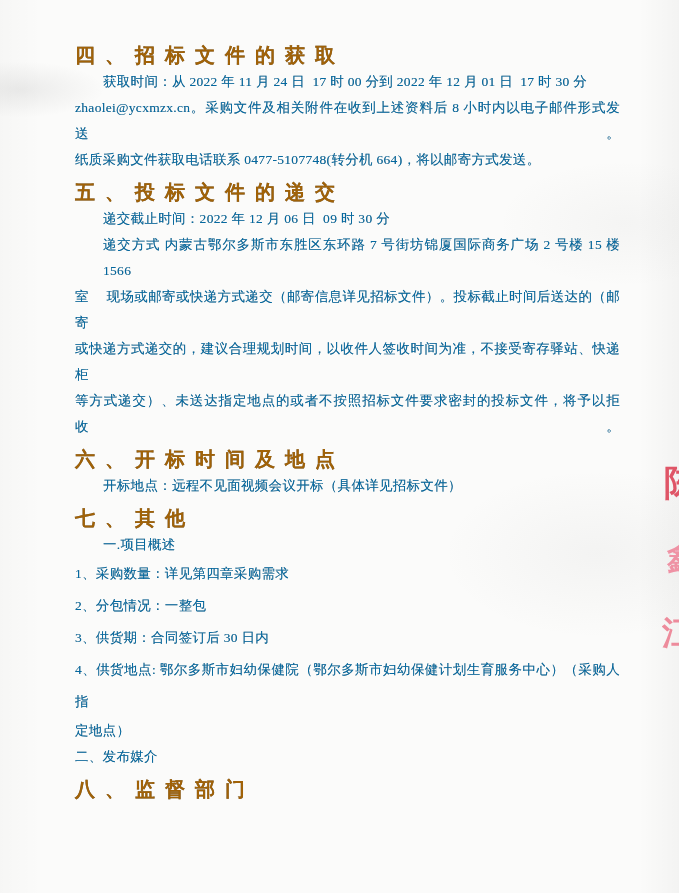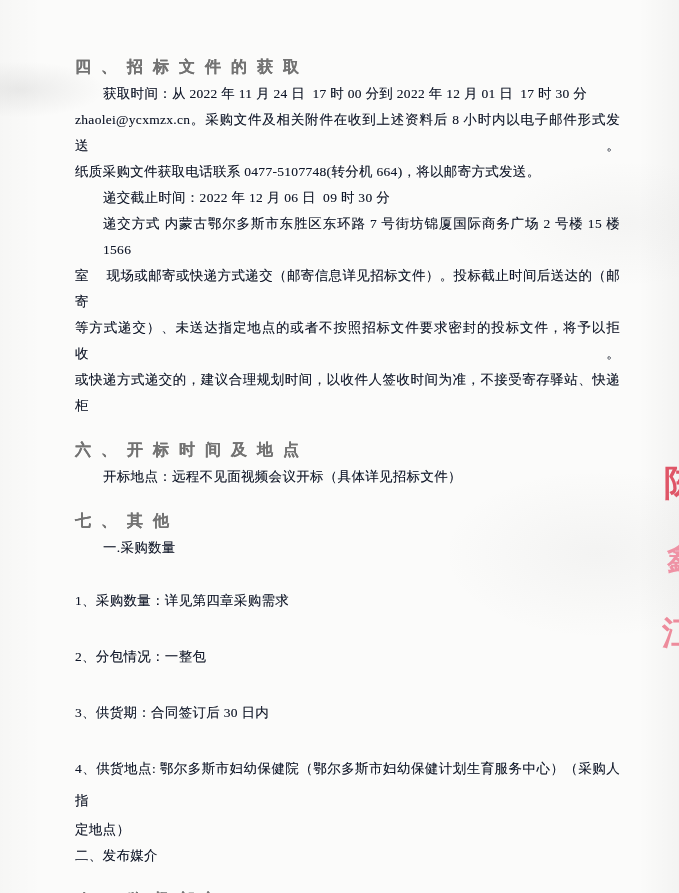--- a/index.html
+++ b/index.html
@@ -22,36 +22,36 @@
     background:
       radial-gradient(ellipse 180px 90px at 92% 25%, rgba(120,120,120,0.05), transparent 70%),
       radial-gradient(ellipse 220px 120px at 88% 62%, rgba(120,120,120,0.06), transparent 70%),
       radial-gradient(ellipse 120px 40px at 3% 10%, rgba(90,90,90,0.10), transparent 70%),
       linear-gradient(90deg, rgba(0,0,0,0.02), rgba(0,0,0,0) 6%, rgba(0,0,0,0) 94%, rgba(0,0,0,0.03));
   }
   .doc{position:relative;}
   .line{
     white-space:pre;
     font-size:13.5px;
-    color:#0f172a;
+    color:#0369a1;
     line-height:26px;
     letter-spacing:0.3px;
     text-shadow:0 0 0.6px rgba(60,60,60,0.45);
   }
   .line.h{
     font-family:"Liberation Sans","DejaVu Sans",sans-serif;
     font-weight:700;
-    font-size:16px;
+    font-size:20px;
     letter-spacing:10px;
-    color:#737373;
+    color:#a16207;
     line-height:22px;
-    margin:20px 0 3px 0;
+    margin:8px 0 3px 0;
     text-shadow:0 0 0.5px rgba(20,20,20,0.6);
   }
-  .line.li{line-height:32px;margin-top:24px;}
+  .line.li{line-height:32px;}
   .line.ind{padding-left:28px;}
   .line.j{
     white-space:normal;
     text-align:justify;
     text-align-last:justify;
   }
   
   .stamp{
     position:absolute;
     right:0;
@@ -73,29 +73,30 @@
 </style>
 </head>
 <body>
 
 <div class="page">
   <div class="doc">
       <div class="line h">四、招标文件的获取</div>
       <div class="line ind">获取时间：从 2022 年 11 月 24 日  17 时 00 分到 2022 年 12 月 01 日  17 时 30 分</div>
       <div class="line j">zhaolei@ycxmzx.cn。采购文件及相关附件在收到上述资料后 8 小时内以电子邮件形式发送。</div>
       <div class="line">纸质采购文件获取电话联系 0477-5107748(转分机 664)，将以邮寄方式发送。</div>
+      <div class="line h">五、投标文件的递交</div>
       <div class="line ind">递交截止时间：2022 年 12 月 06 日  09 时 30 分</div>
       <div class="line ind j">递交方式 内蒙古鄂尔多斯市东胜区东环路 7 号街坊锦厦国际商务广场 2 号楼 15 楼 1566</div>
       <div class="line j">室　 现场或邮寄或快递方式递交（邮寄信息详见招标文件）。投标截止时间后送达的（邮寄</div>
+      <div class="line j">或快递方式递交的，建议合理规划时间，以收件人签收时间为准，不接受寄存驿站、快递柜</div>
       <div class="line j">等方式递交）、未送达指定地点的或者不按照招标文件要求密封的投标文件，将予以拒收。</div>
-      <div class="line j">或快递方式递交的，建议合理规划时间，以收件人签收时间为准，不接受寄存驿站、快递柜</div>
       <div class="line h">六、开标时间及地点</div>
       <div class="line ind">开标地点：远程不见面视频会议开标（具体详见招标文件）</div>
       <div class="line h">七、其他</div>
-      <div class="line ind">一.采购数量</div>
+      <div class="line ind">一.项目概述</div>
       <div class="line li">1、采购数量：详见第四章采购需求</div>
       <div class="line li">2、分包情况：一整包</div>
       <div class="line li">3、供货期：合同签订后 30 日内</div>
       <div class="line li j">4、供货地点: 鄂尔多斯市妇幼保健院（鄂尔多斯市妇幼保健计划生育服务中心）（采购人指</div>
       <div class="line">定地点）</div>
       <div class="line">二、发布媒介</div>
       <div class="line h">八、监督部门</div>
     </div>
 
   <div class="stamp s0">

